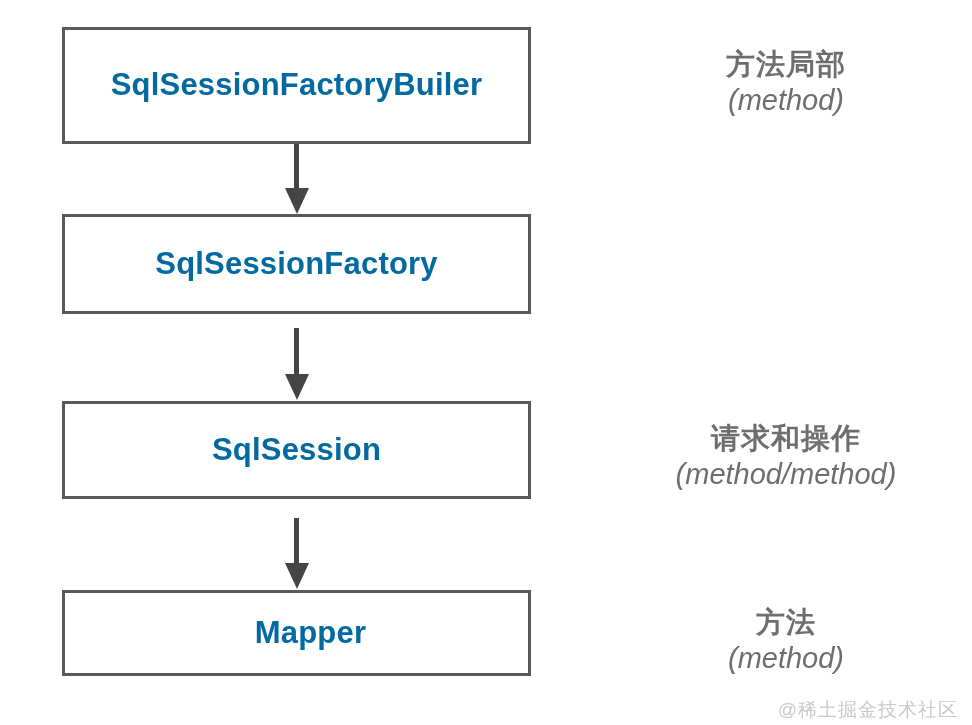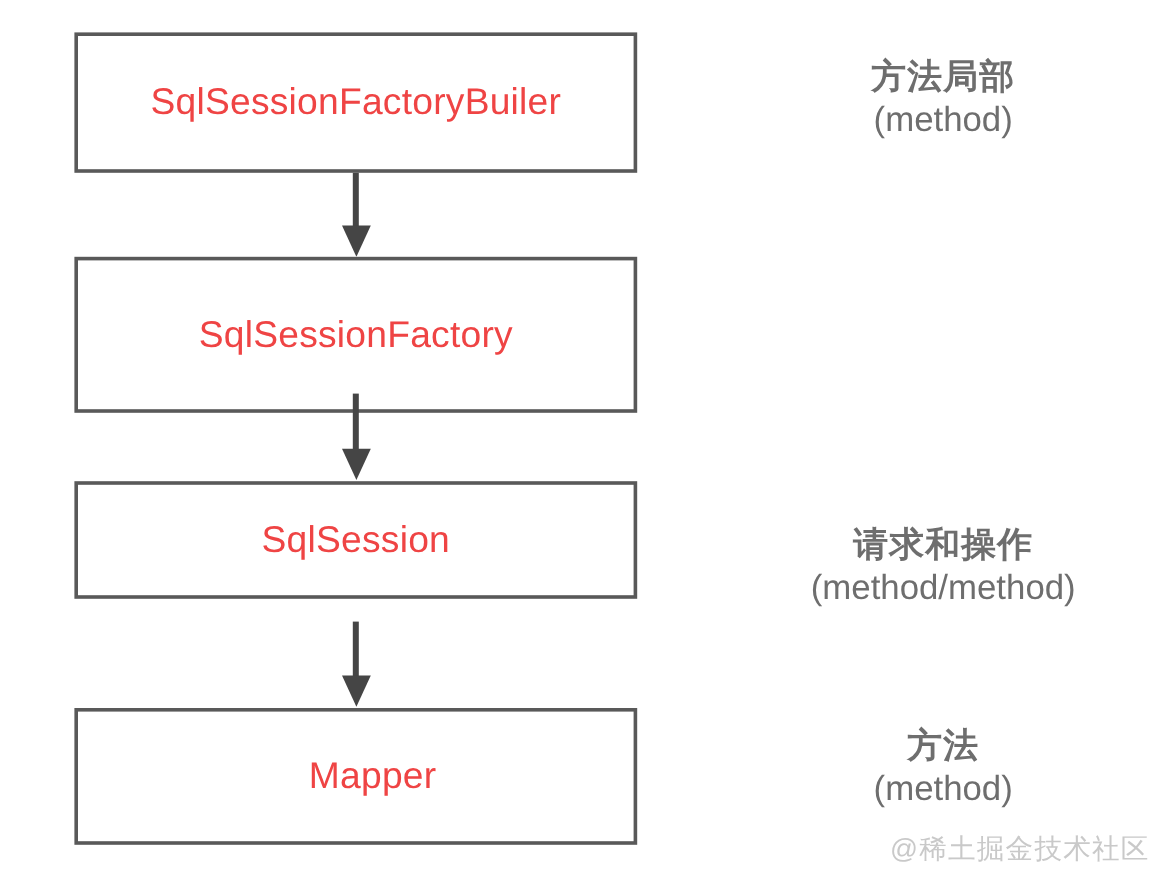--- a/index.html
+++ b/index.html
@@ -26,32 +26,32 @@
     width: 469px;           
     box-sizing: border-box;
     border: 3px solid #595959;
     background: #ffffff;
     display: flex;
     align-items: center;
     justify-content: center;
   }
   .node-label {
     font-size: 31px;
-    font-weight: 400;
-    color: #ef4444;
+    font-weight: 700;
+    color: #0369a1;
     letter-spacing: 0.2px;
     line-height: 1.1;
     white-space: nowrap;
     user-select: none;
   }
 
   #node-0 { top: 27px;  height: 117px; }
-  #node-1 { top: 214px; height: 130px; }
+  #node-1 { top: 214px; height: 100px; }
   #node-2 { top: 401px; height: 98px; }
-  #node-3 { top: 590px; height: 114px; padding-left: 28px; }
+  #node-3 { top: 590px; height: 86px; padding-left: 28px; }
 
   
   .connector {
     position: absolute;
     left: 285px;            
     width: 24px;
     pointer-events: none;
   }
   .connector .shaft {
     position: absolute;
@@ -96,33 +96,34 @@
     font-size: 29px;
     font-weight: 700;
     line-height: 1.25;
     letter-spacing: 1px;
   }
   .scope .scope-en {
     display: block;
     font-size: 29px;
     font-weight: 400;
     line-height: 1.25;
+    font-style: italic;
   }
 
   #scope-0 { top: 46px; }
   #scope-1 { top: 234px; }
-  #scope-2 { top: 436px; }
+  #scope-2 { top: 420px; }
   #scope-3 { top: 604px; }
 
   
   #watermark {
     position: absolute;
     right: 14px;
     bottom: 2px;
-    font-size: 23px;
+    font-size: 19px;
     color: #c9c9c9;
     letter-spacing: 1px;
     user-select: none;
     white-space: nowrap;
   }
 </style>
 </head>
 <body>
 
 <div id="canvas">

